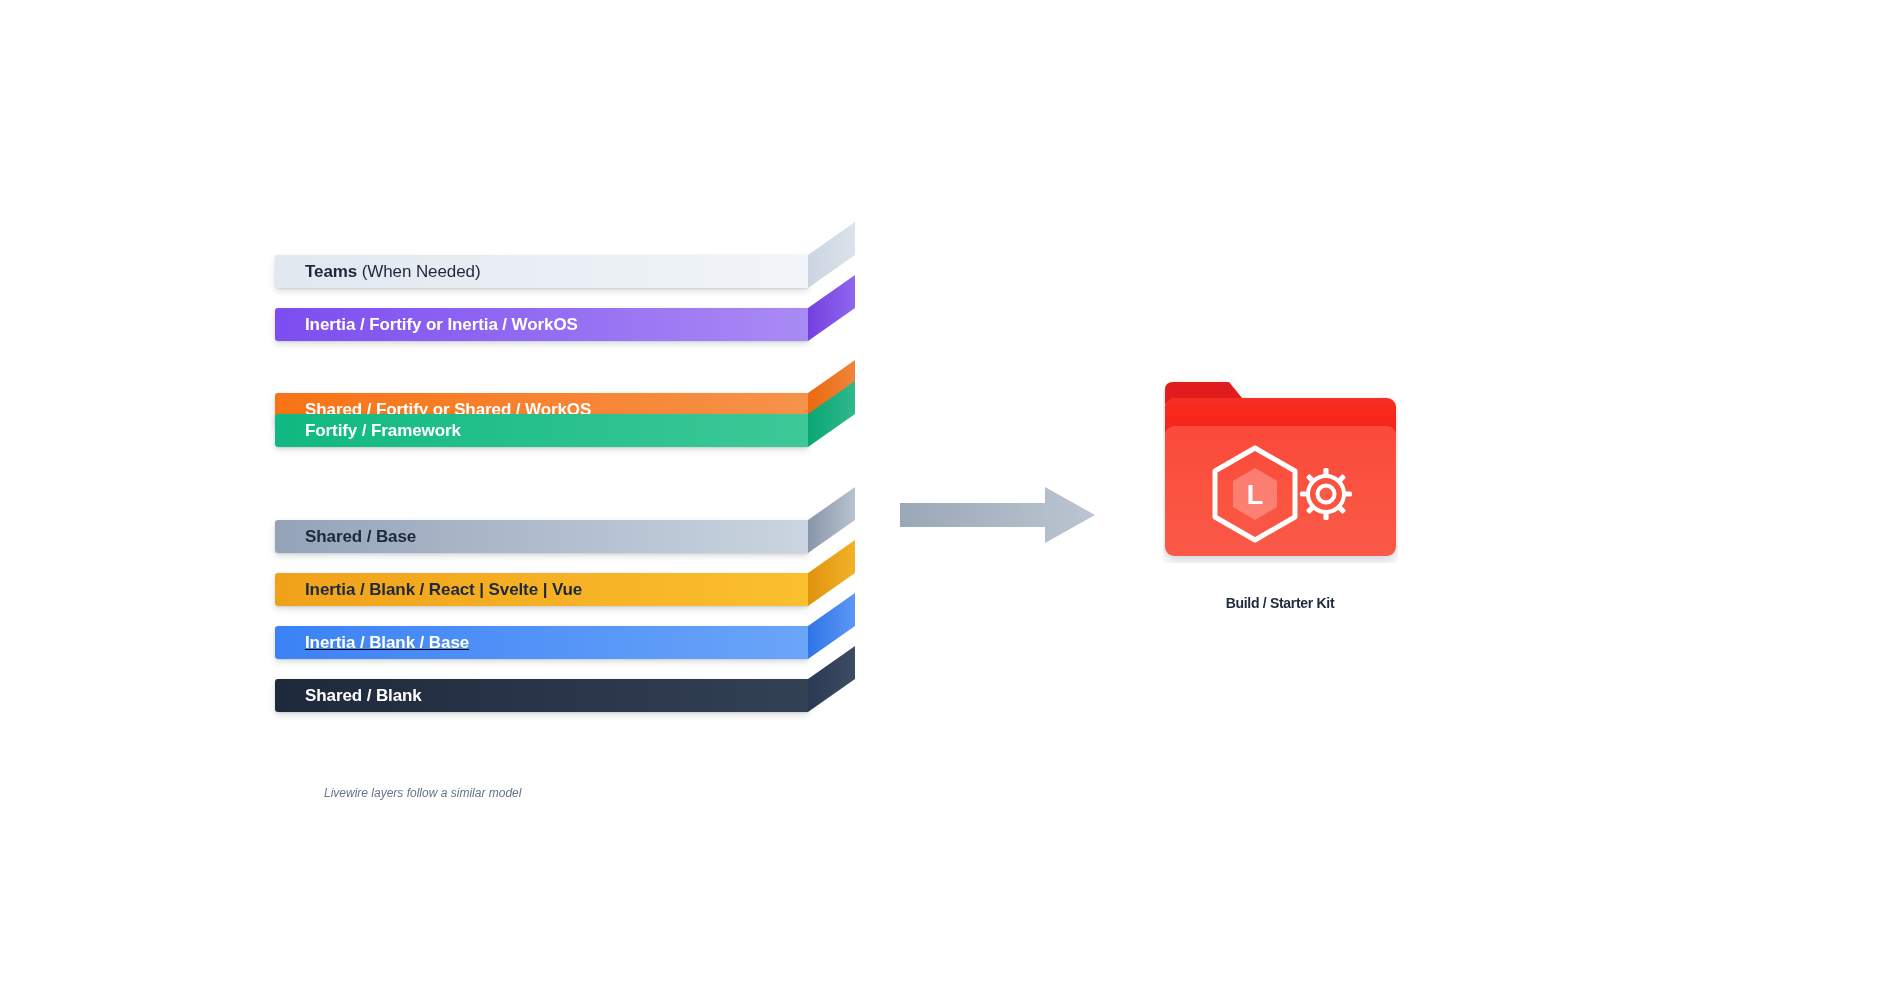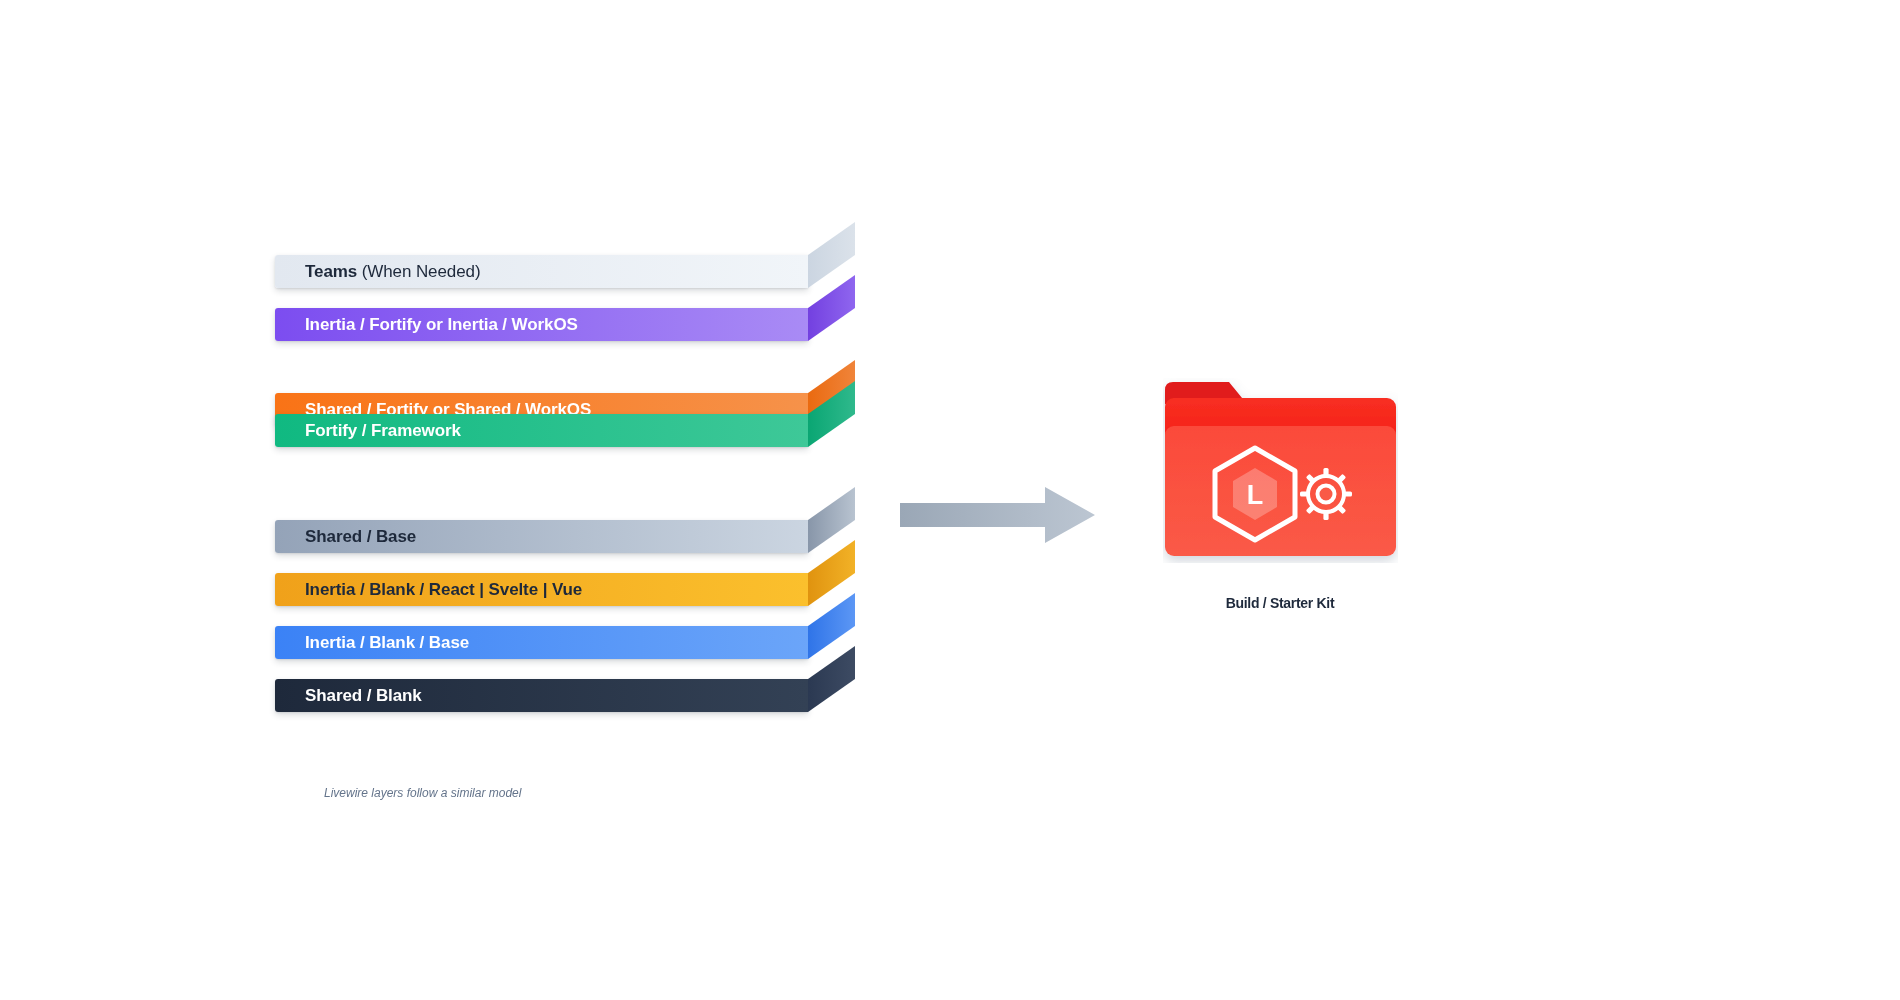--- a/index.html
+++ b/index.html
@@ -239,21 +239,21 @@
                 <stop offset="0%" stop-color="#e0930f"></stop>
                 <stop offset="100%" stop-color="#f2b227"></stop>
               </linearGradient>
             </defs>
             <path d="M0 33 L47 0 L47 33 L0 66 Z" fill="url(#side6)"></path>
             <path d="M0 33 L47 0 L47 0 L0 33 Z" fill="url(#top6)"></path>
           </svg>
         </div>
       </div>
       <div class="layer" style="top: 371px;">
-        <div class="layer-face" style="background: linear-gradient(90deg, rgb(59, 130, 246), rgb(107, 165, 249));">
+        <div class="layer-face" style="background: linear-gradient(90deg, rgb(59, 130, 246), rgb(107, 165, 249)); text-decoration: underline;">
           <div class="layer-label" style="color: rgb(255, 255, 255);"><span>Inertia / Blank / Base</span></div>
         </div>
         <div class="layer-bevel">
           <svg width="47" height="66" viewBox="0 0 47 66">
             <defs>
               <linearGradient id="top7" x1="0" y1="1" x2="1" y2="0">
                 <stop offset="0%" stop-color="#5f95f0"></stop>
                 <stop offset="100%" stop-color="#86b2f6"></stop>
               </linearGradient>
               <linearGradient id="side7" x1="0" y1="0" x2="1" y2="0">

